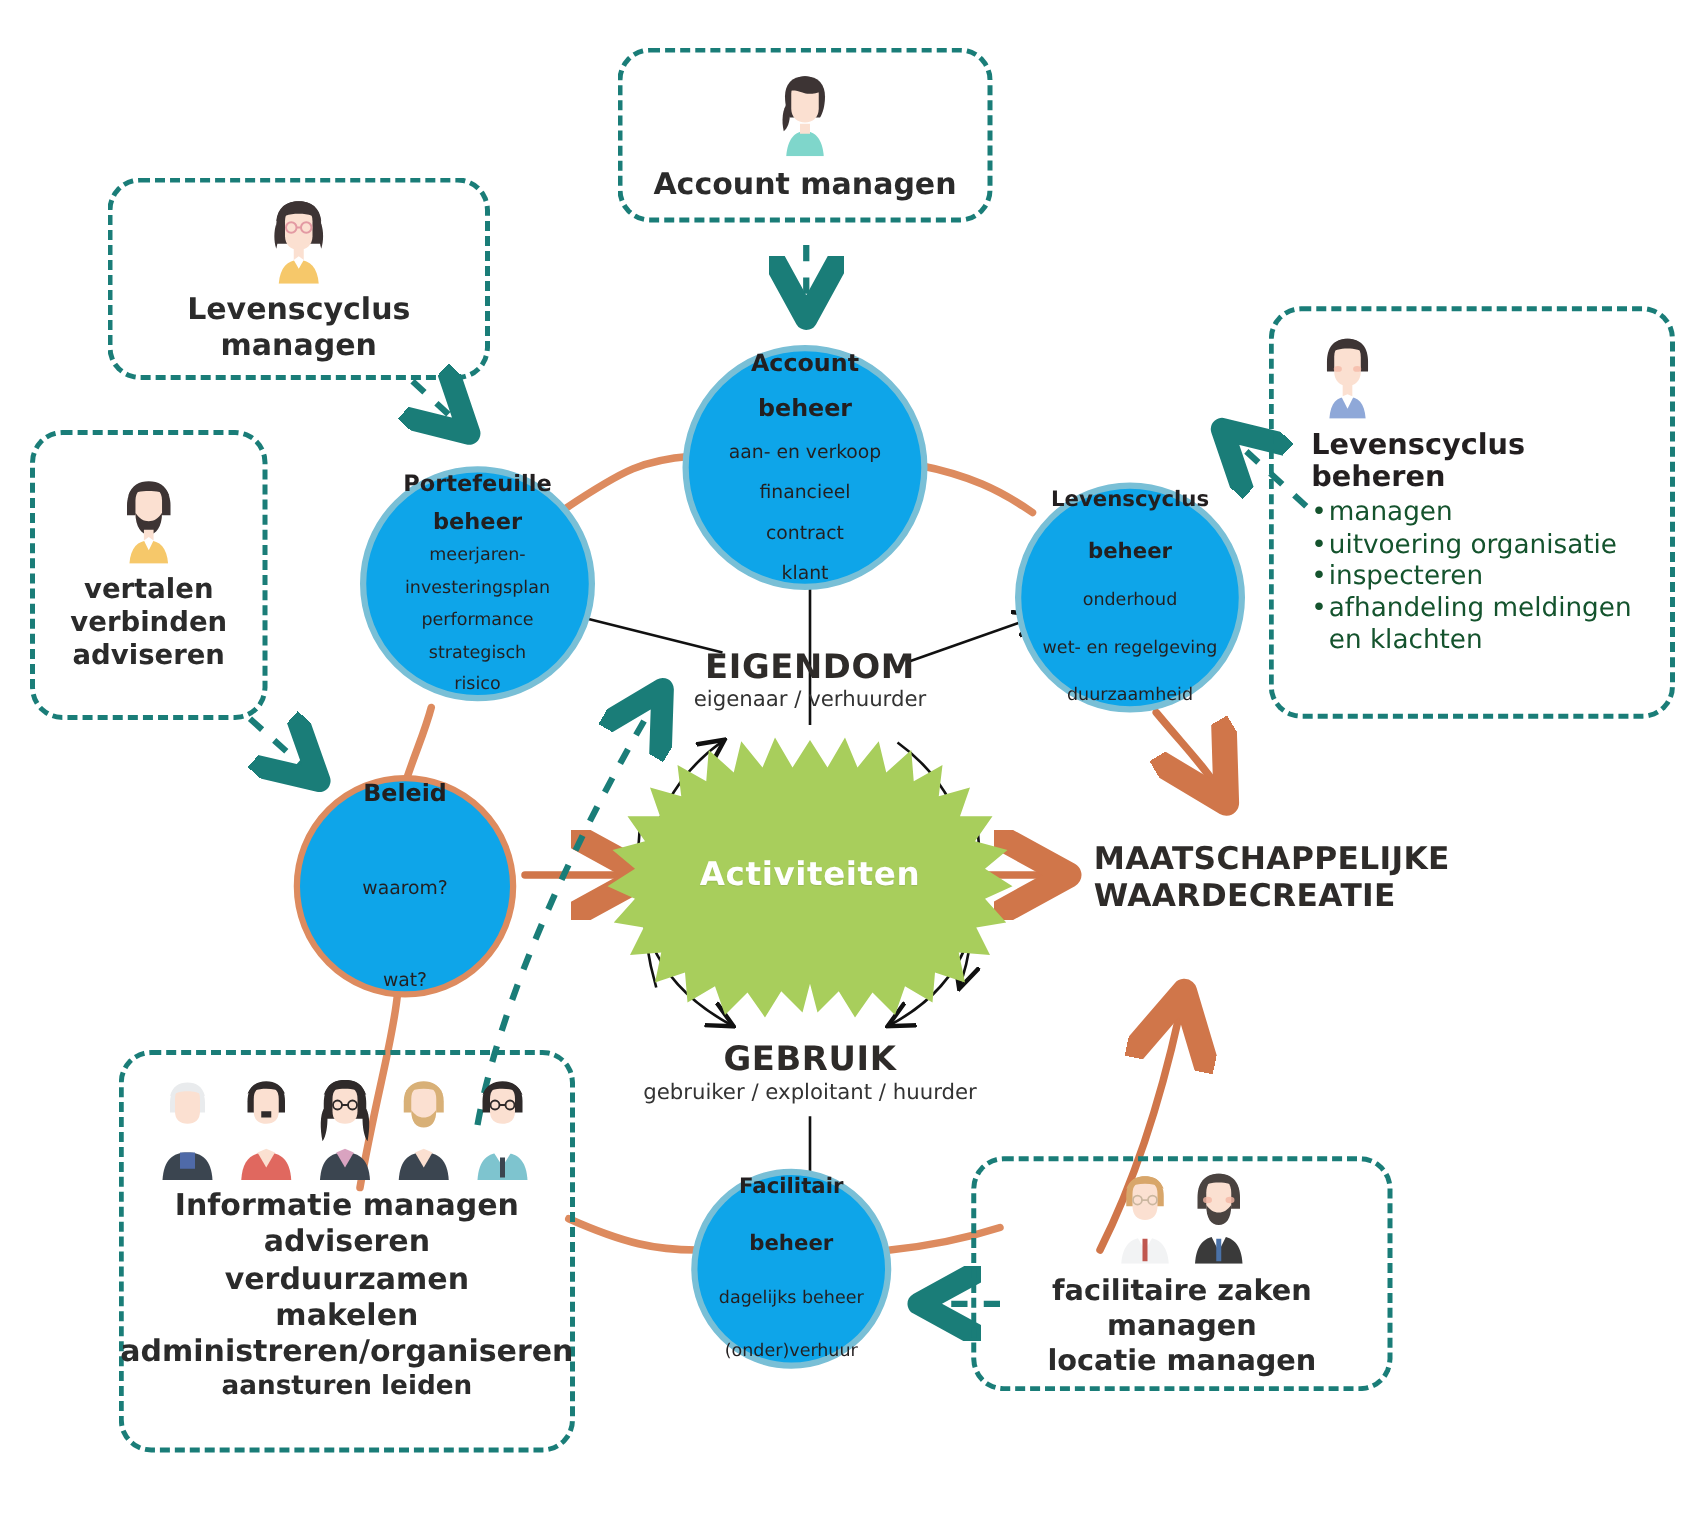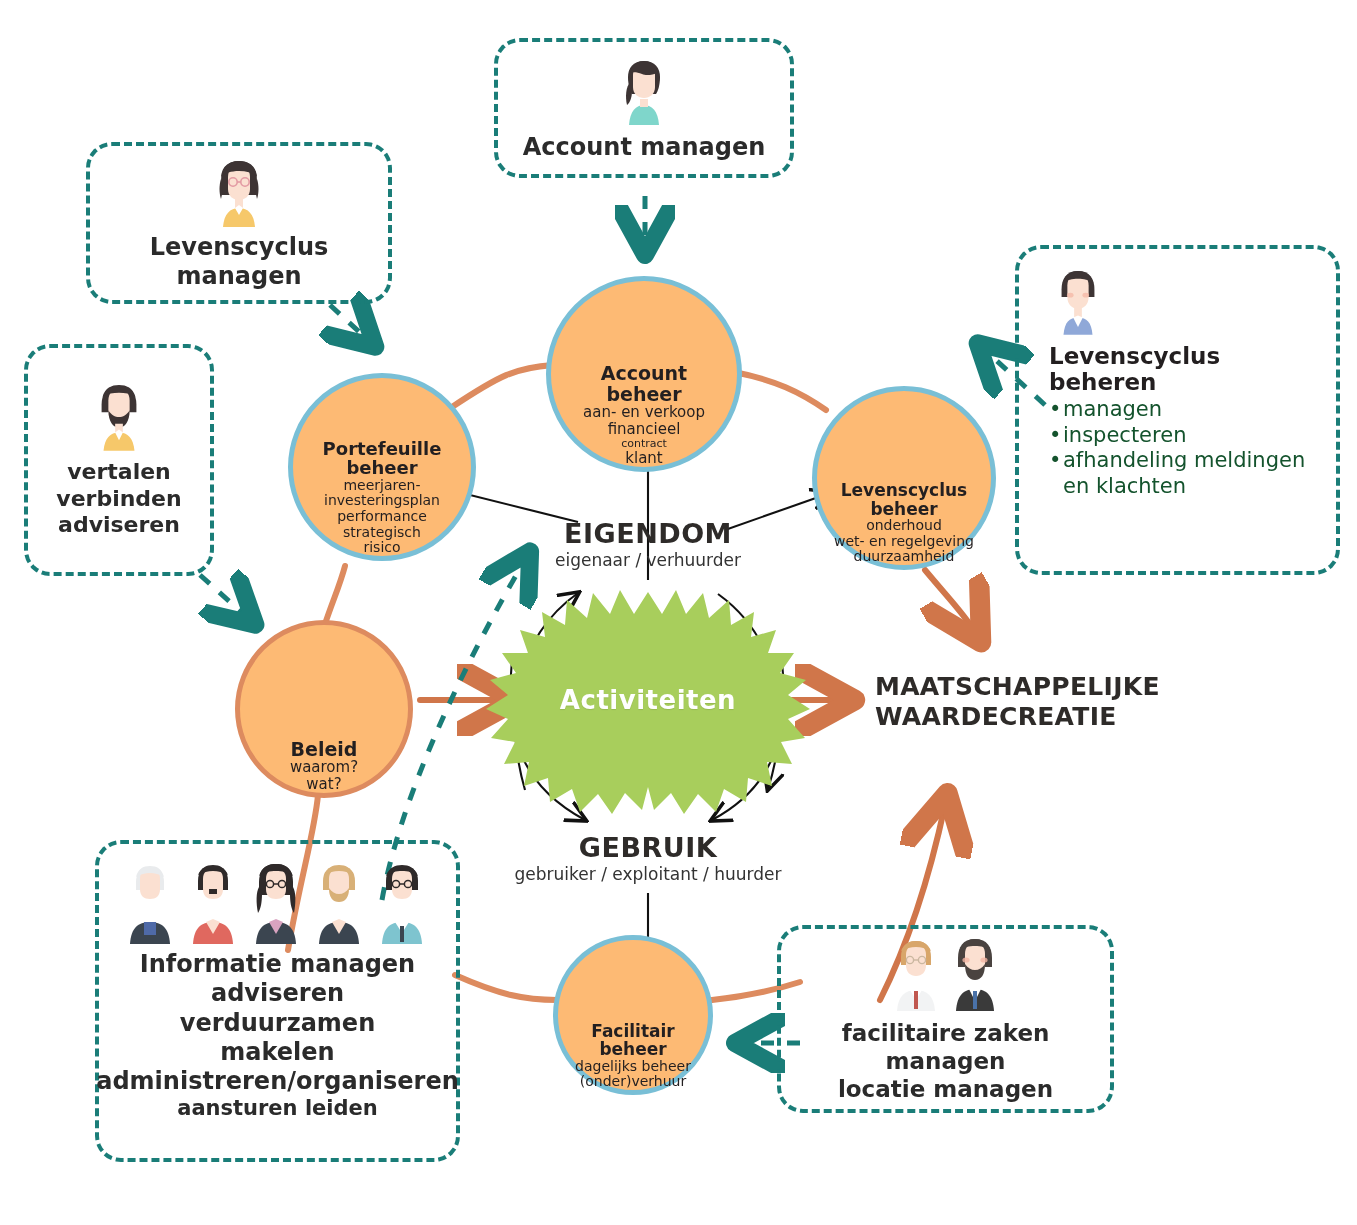--- a/index.html
+++ b/index.html
@@ -6,22 +6,22 @@
   body{width:1357px;height:1225px;position:relative;overflow:hidden;
        font-family:"DejaVu Sans", sans-serif;color:#231f20;}
   #stage{position:absolute;inset:0;width:1357px;height:1225px;}
   svg.layer{position:absolute;left:0;top:0;width:1357px;height:1225px;overflow:visible;}
   .dbox{position:absolute;border:4px dashed #1a7d78;border-radius:26px;
         box-sizing:border-box;display:flex;flex-direction:column;
         align-items:center;justify-content:center;background:transparent;}
   .dbox .lbl{font-weight:bold;color:#2b2b2b;text-align:center;line-height:1.22;}
   .avatar{display:block;}
   .circ{position:absolute;border-radius:50%;box-sizing:border-box;
-        display:flex;flex-direction:column;align-items:center;justify-content:flex-end;
-        text-align:center;background:#fdba74;}
+        display:flex;flex-direction:column;align-items:center;justify-content:space-between;
+        text-align:center;background:#0ea5e9;}
   .circ .t1{font-weight:bold;line-height:1.08;}
   .circ .t2{line-height:1.12;}
   .blue{border:5px solid #79bfd6;}
   .orange{border:5px solid #dd8b5f;}
   .bigcap{position:absolute;text-align:center;}
   .bigcap .cap{font-weight:bold;letter-spacing:.5px;color:#2e2b29;}
   .bigcap .sub{color:#333;}
   .mvc{position:absolute;font-weight:bold;color:#2e2b29;line-height:1.18;
        letter-spacing:.3px;margin-left:20px;}
   .bullets{list-style:none;margin:2px 0 0 0;padding:0;text-align:left;}
@@ -96,21 +96,21 @@
     <g>
       <path fill="#a8ce5c" d="M648 592 L662 614 L676 590 L686 614 L703 593 L709 618 L729 600 L731 625 L754 612 L751 637 L776 630 L768 653 L794 653 L780 673 L806 680 L788 695 L810 709 L788 719 L805 738 L781 742 L792 764 L767 762 L772 786 L748 778 L746 802 L724 789 L716 812 L698 794 L684 814 L671 793 L654 810 L648 787 L642 810 L625 793 L612 814 L598 794 L580 812 L572 789 L550 802 L548 778 L524 786 L529 762 L504 764 L515 742 L491 738 L508 719 L486 709 L508 695 L490 680 L516 673 L502 653 L528 653 L520 630 L545 637 L542 612 L565 625 L567 600 L587 618 L593 593 L610 614 L620 590 L634 614 Z"></path>
     </g>
   </svg>
 
   <div class="circ blue" style="left:546px;top:276px;width:196px;height:196px;">
     <div class="t1" style="font-size:19px;">Account</div>
     <div class="t1" style="font-size:19px;">beheer</div>
     <div class="t2" style="font-size:15px;">aan- en verkoop</div>
     <div class="t2" style="font-size:15px;">financieel</div>
-    <div class="t2" style="font-size:11px;">contract</div>
+    <div class="t2" style="font-size:15px;">contract</div>
     <div class="t2" style="font-size:15px;">klant</div>
   </div>
 
   <div class="circ blue" style="left:288px;top:373px;width:188px;height:188px;">
     <div class="t1" style="font-size:18px;">Portefeuille</div>
     <div class="t1" style="font-size:18px;">beheer</div>
     <div class="t2" style="font-size:14px;">meerjaren-</div>
     <div class="t2" style="font-size:14px;">investeringsplan</div>
     <div class="t2" style="font-size:14px;">performance</div>
     <div class="t2" style="font-size:14px;">strategisch</div>
@@ -209,20 +209,21 @@
       <path d="M14 19c2-9 9-13 16-13s14 4 16 13c-5-4-10-5-16-5s-11 1-16 5z" fill="#3d3434"></path>
       <ellipse cx="22" cy="31" rx="3.4" ry="2.4" fill="#f4b7a4" opacity=".75"></ellipse>
       <ellipse cx="38" cy="31" rx="3.4" ry="2.4" fill="#f4b7a4" opacity=".75"></ellipse>
       <path d="M26 44h8v10h-8z" fill="#fbe0d1"></path>
       <path d="M15 72c1-13 6-18 15-18s14 5 15 18z" fill="#8fa8d8"></path>
       <path d="M25 54l5 10 5-10-5-2z" fill="#fff"></path>
     </svg>
     <div class="ttl" style="font-size:23px;margin-top:8px;">Levenscyclus beheren</div>
     <ul class="bullets" style="font-size:21px;">
       <li>managen</li>
+      <li>uitvoering organisatie</li>
       <li>inspecteren</li>
       <li>afhandeling meldingen en klachten</li>
     </ul>
   </div>
 
   <div class="dbox" style="left:95px;top:840px;width:365px;height:322px;justify-content:flex-start;padding-top:16px;">
     <svg class="avatar" width="322" height="84" viewBox="0 0 322 84">
       <g>
         <path d="M33 8c-10 0-14 6-14 14v8h28v-8c0-8-4-14-14-14z" fill="#e9ebed"></path>
         <path d="M23 19c0-7 4-10 10-10s10 3 10 10v10c0 7-4 10-10 10s-10-3-10-10z" fill="#fbe0d1"></path>

